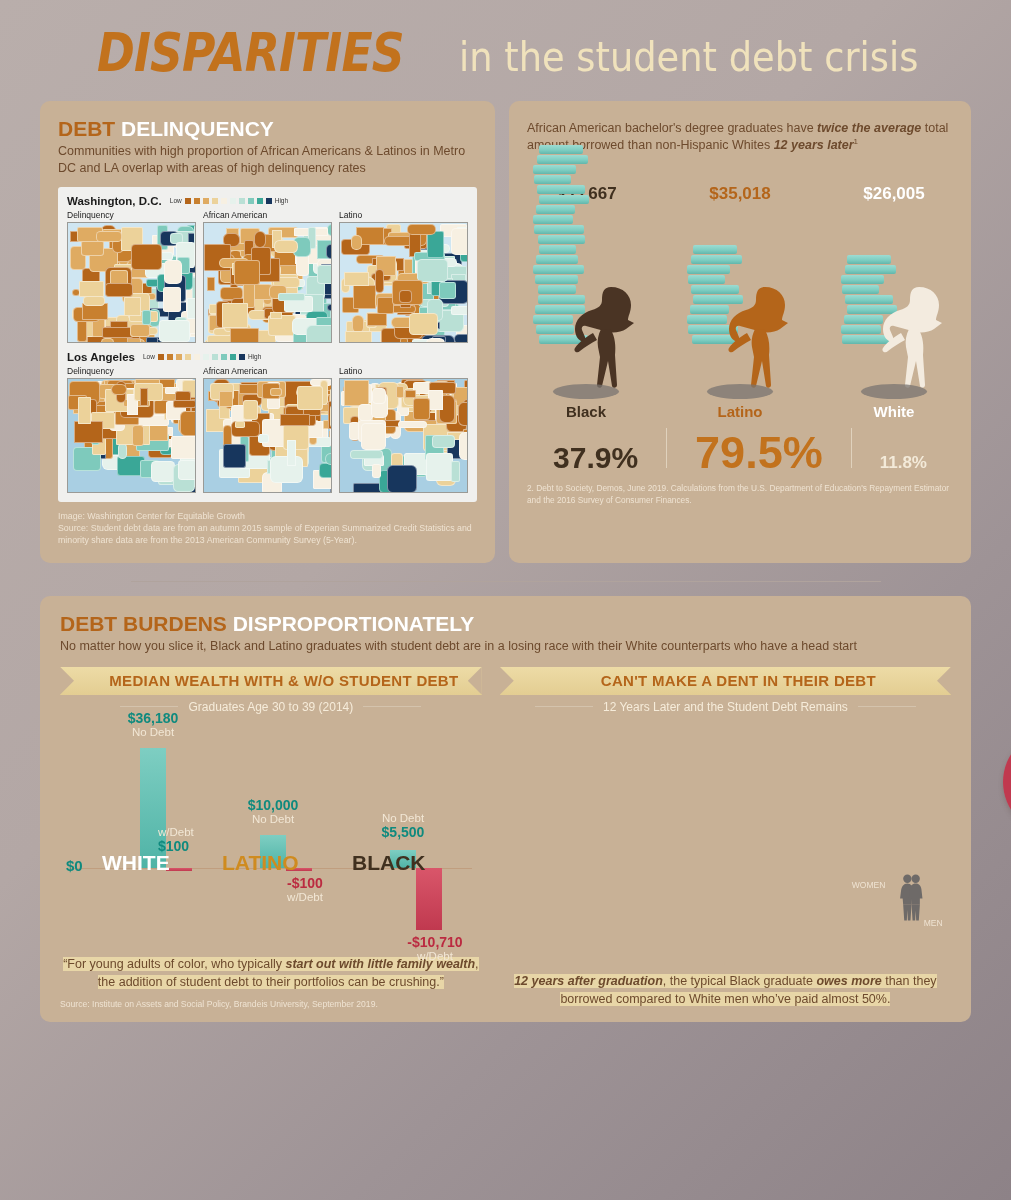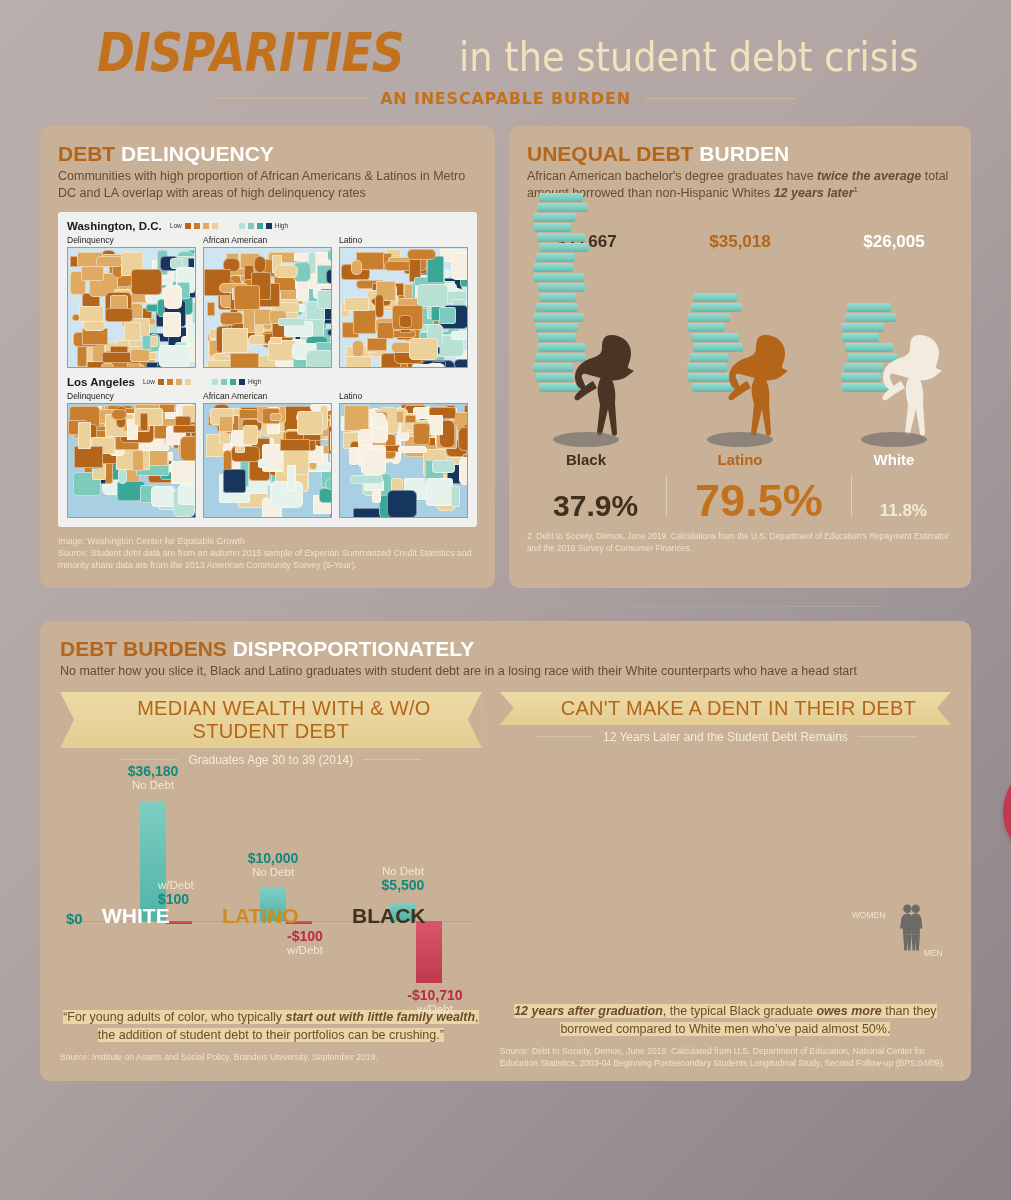--- a/index.html
+++ b/index.html
@@ -117,21 +117,21 @@
   .halves { display: flex; gap: 18px; }
   .half-l { width: 430px; }
   .half-r { width: 460px; }
   
   .ribbon-wrap { position: relative; margin-top: 12px; }
   .ribbon {
     background: linear-gradient(180deg,#eddba6 0%, #e3cd92 100%);
     text-align: center; padding: 5px 0; position: relative;
   }
   .ribbon-txt {
-    font-size: 20px; font-weight: normal; color: #b4651a; letter-spacing: .3px; margin-left: 26px;
+    font-size: 15px; font-weight: bold; color: #b4651a; letter-spacing: .3px; margin-left: 26px;
   }
   .notch-l, .notch-r {
     position: absolute; top: 0; width: 14px; height: 100%;
   }
   .notch-l { left: 0;  background: #c8b196;
              clip-path: polygon(0 0, 100% 50%, 0 100%); }
   .notch-r { right: 0; background: #c8b196;
              clip-path: polygon(100% 0, 0 50%, 100% 100%); }
   .ribbon-sub-wrap {
     display: flex; align-items: center; justify-content: center;
@@ -166,25 +166,20 @@
   .legend-wm { position: absolute; }
   .legend-wm span { font-size: 8.5px; color: #efe3d2; }
 </style>
 </head>
 <body>
 
 <div class="header">
   <div class="title-row">
     <span class="t-disp">DISPARITIES</span>
     <span class="t-rest">in the student debt crisis</span>
-  </div>
-  <div class="subtitle-wrap">
-    <div class="sub-line"></div>
-    <span class="subtitle">AN INESCAPABLE BURDEN</span>
-    <div class="sub-line"></div>
   </div>
 </div>
 
 <div class="panels">
 
   <div class="panel panel-left">
     <div class="p-title">
       <span class="a">DEBT</span>
       <span class="b">DELINQUENCY</span>
     </div>
@@ -965,24 +960,20 @@
             <div class="patch" style="width: 22.8034px; height: 13.1374px; left: 92.0986px; top: 55.6607px; background: rgb(185, 224, 213); border: 1px solid rgba(255, 255, 255, 0.45); border-radius: 4.04959px;"></div>
           </div>
         </div>
     </div>
 
     <div class="cap">Image: Washington Center for Equitable Growth</div>
     <div class="cap" style="margin-top:0">Source: Student debt data are from an autumn 2015 sample of Experian Summarized Credit Statistics and minority share data are from the 2013 American Community Survey (5-Year).</div>
   </div>
 
   <div class="panel panel-right">
-    <div class="p-title">
-      <span class="a">UNEQUAL DEBT</span>
-      <span class="b">BURDEN</span>
-    </div>
     <div class="p-sub">
       <span>African American bachelor's degree graduates have </span><i>twice the average</i><span> total amount borrowed than non-Hispanic Whites </span><i>12 years later</i><span class="sup">1</span>
     </div>
 
     <div class="people" id="people-row">
         <div class="person">
           <div class="amount" style="color: rgb(64, 48, 31);">$55,667</div>
           <div class="fig-area">
             <div class="stack" style="left: 6px;">
               <div class="bk" style="width: 44px; margin-left: 6px;"></div>
@@ -1174,16 +1165,15 @@
                 </g>
               </svg>
               <span style="position:absolute;left:72px;top:48px">MEN</span>
             </div>
           </div>
         </div>
 
       <div class="quote" style="margin-top:0">
         <span class="hl"><b>12 years after graduation</b><span>, the typical Black graduate </span><b>owes more</b><span> than they borrowed compared to White men who’ve paid almost 50%.</span></span>
       </div>
-      <div class="src">Source: Debt to Society, Demos, June 2019. Calculated from  U.S. Department of Education, National Center for Education Statistics, 2003-04 Beginning Postsecondary Students Longitudinal Study, Second Follow-up (BPS:04/09).</div>
     </div>
   </div>
 </div>
 
 </body></html>

